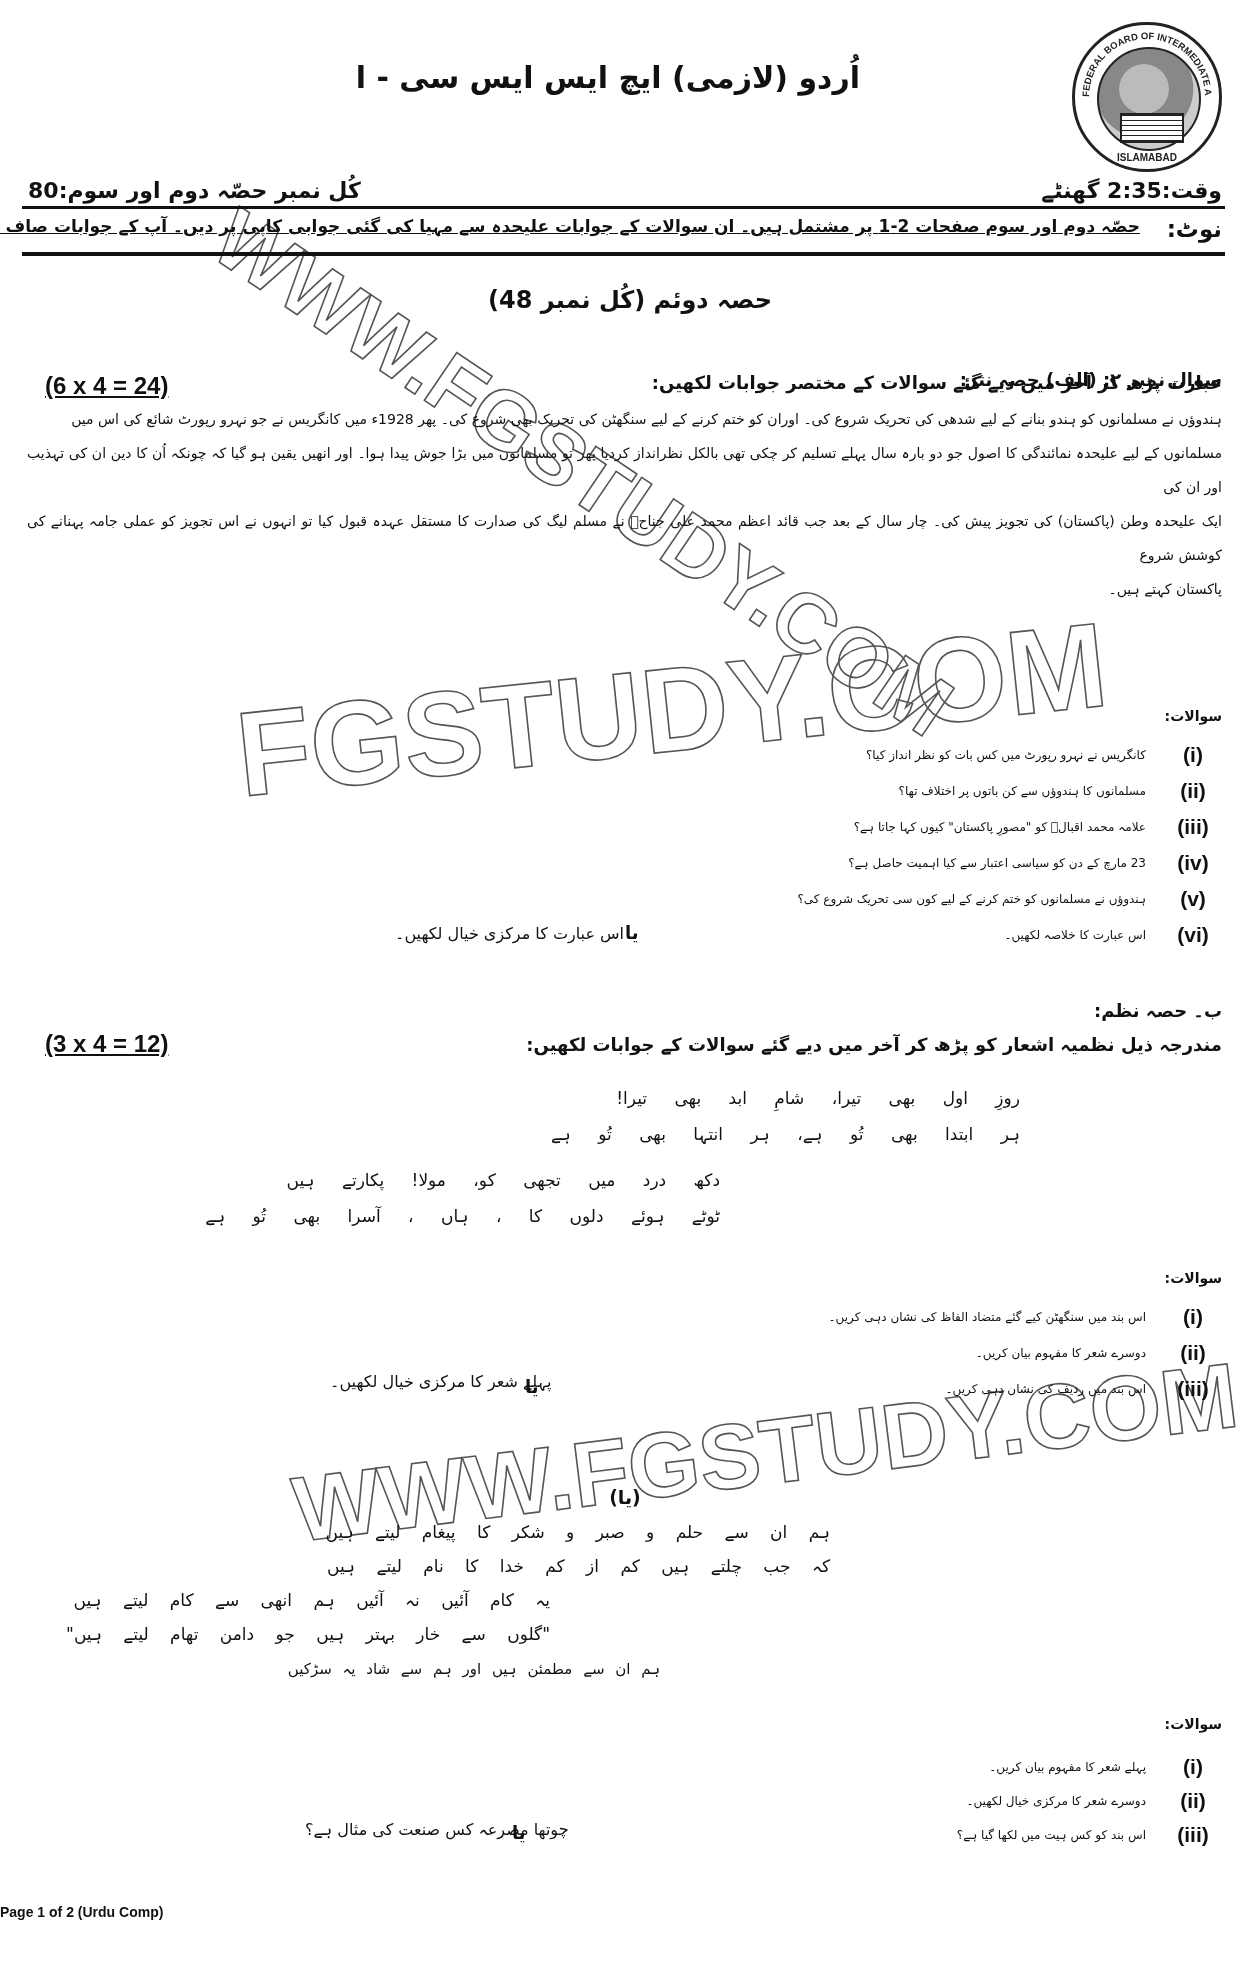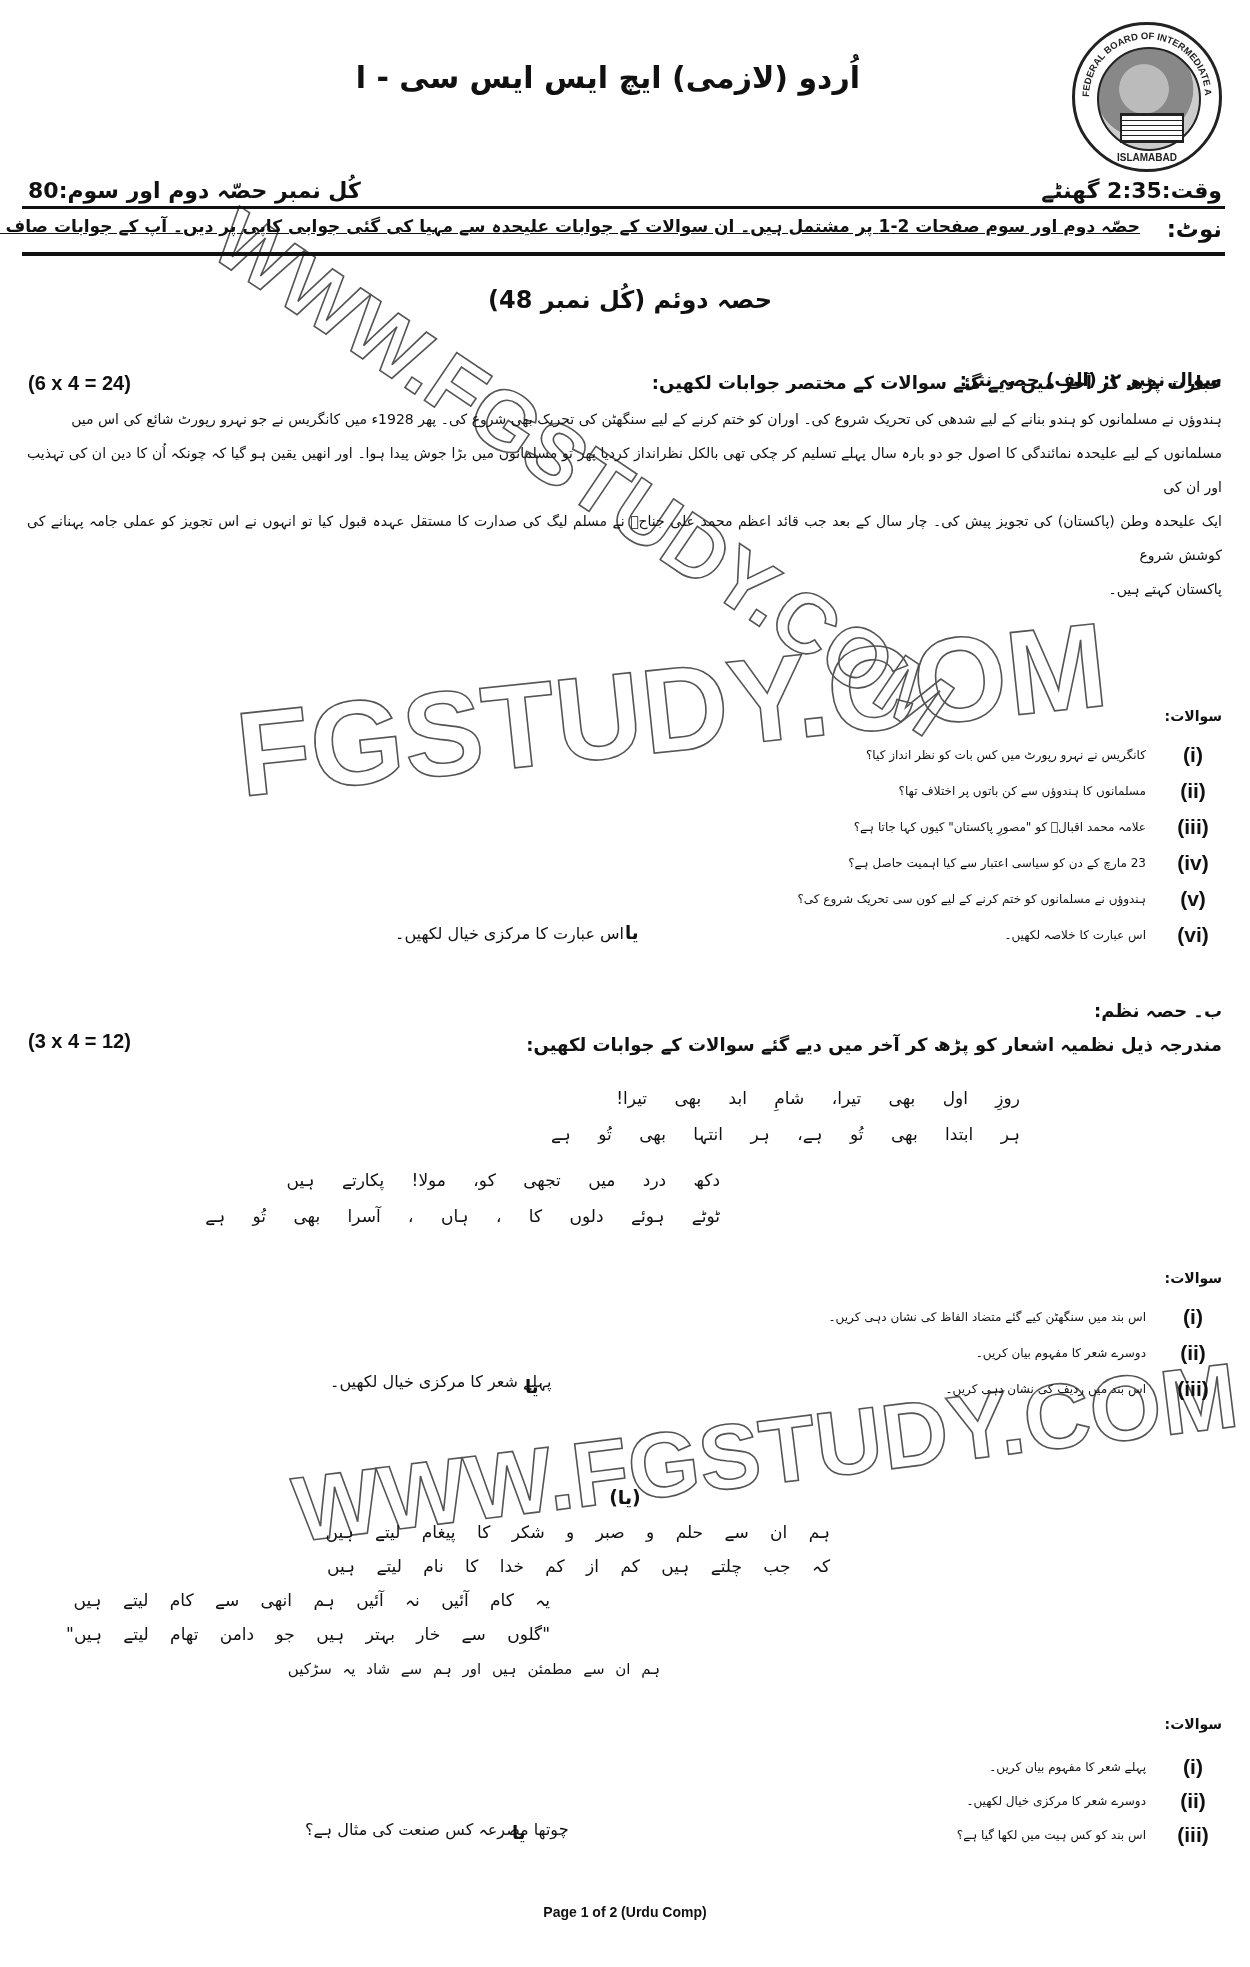--- a/index.html
+++ b/index.html
@@ -29,37 +29,37 @@
   .title { left:380px; top:60px; width:480px; text-align:center; font-size:30px; font-weight:bold; }
   .time { right:28px; top:178px; font-size:22px; font-weight:bold; }
   .total { left:28px; top:178px; font-size:22px; font-weight:bold; }
 
   .note-label { right:28px; top:216px; font-size:23px; font-weight:bold; }
   .note-text { right:110px; top:216px; font-size:17px; font-weight:bold; text-decoration:underline; }
 
   .part-head { left:400px; top:286px; width:460px; text-align:center; font-size:24px; font-weight:bold; }
 
   .q-head { right:28px; top:336px; font-size:18px; font-weight:bold;margin-top:33px; }
-  .marks { left:28px; font-size:20px; }
+  .marks { left:45px; font-size:24px;text-decoration:underline; }
   .instr { right:28px; font-size:18px; font-weight:bold; }
 
   .para { right:28px; width:1195px; font-size:14px; line-height:34px; text-align:justify;
           text-align-last:right; white-space:normal; }
 
   .qs-label { right:28px; font-size:14px; font-weight:bold; }
   .qrow { position:absolute; right:28px; height:30px; display:flex; flex-direction:row-reverse; align-items:center; }
   .qnum { width:58px; text-align:center; font-family:"Liberation Sans", sans-serif; font-weight:bold;
           font-size:21px; direction:ltr; }
   .qtext { font-size:12px; padding-right:18px; direction:rtl; white-space:nowrap; }
   .or { position:absolute; font-size:18px; font-weight:bold; direction:rtl; }
   .alt { position:absolute; font-size:16px; direction:rtl; white-space:nowrap; }
 
   .verse { position:absolute; font-size:17px; direction:rtl; white-space:pre; word-spacing:22px; }
 
-  .footer { left:0; width:1250px; top:1904px; text-align:center; font-family:"Liberation Sans", sans-serif;
+  .footer { left:0; width:1250px; top:1904px; text-align:left; font-family:"Liberation Sans", sans-serif;
             font-weight:bold; font-size:14px; }
   .sub-b { right:28px; top:1000px; font-size:18px; font-weight:bold; }
   .ya-center { position:absolute; left:0; width:100%; text-align:center; top:1486px; font-size:19px; font-weight:bold; }
 </style>
 </head>
 <body>
 
 <div class="wm" style="left:250px; top:190px; font-size:84px; transform:rotate(34deg); transform-origin:left top;">WWW.FGSTUDY.COM</div>
 <div class="wm" style="left:235px; top:640px; font-size:120px; transform:rotate(-6deg);">FGSTUDY.COM</div>
 <div class="wm" style="left:290px; top:1400px; font-size:92px; transform:rotate(-7deg);">WWW.FGSTUDY.COM</div>

